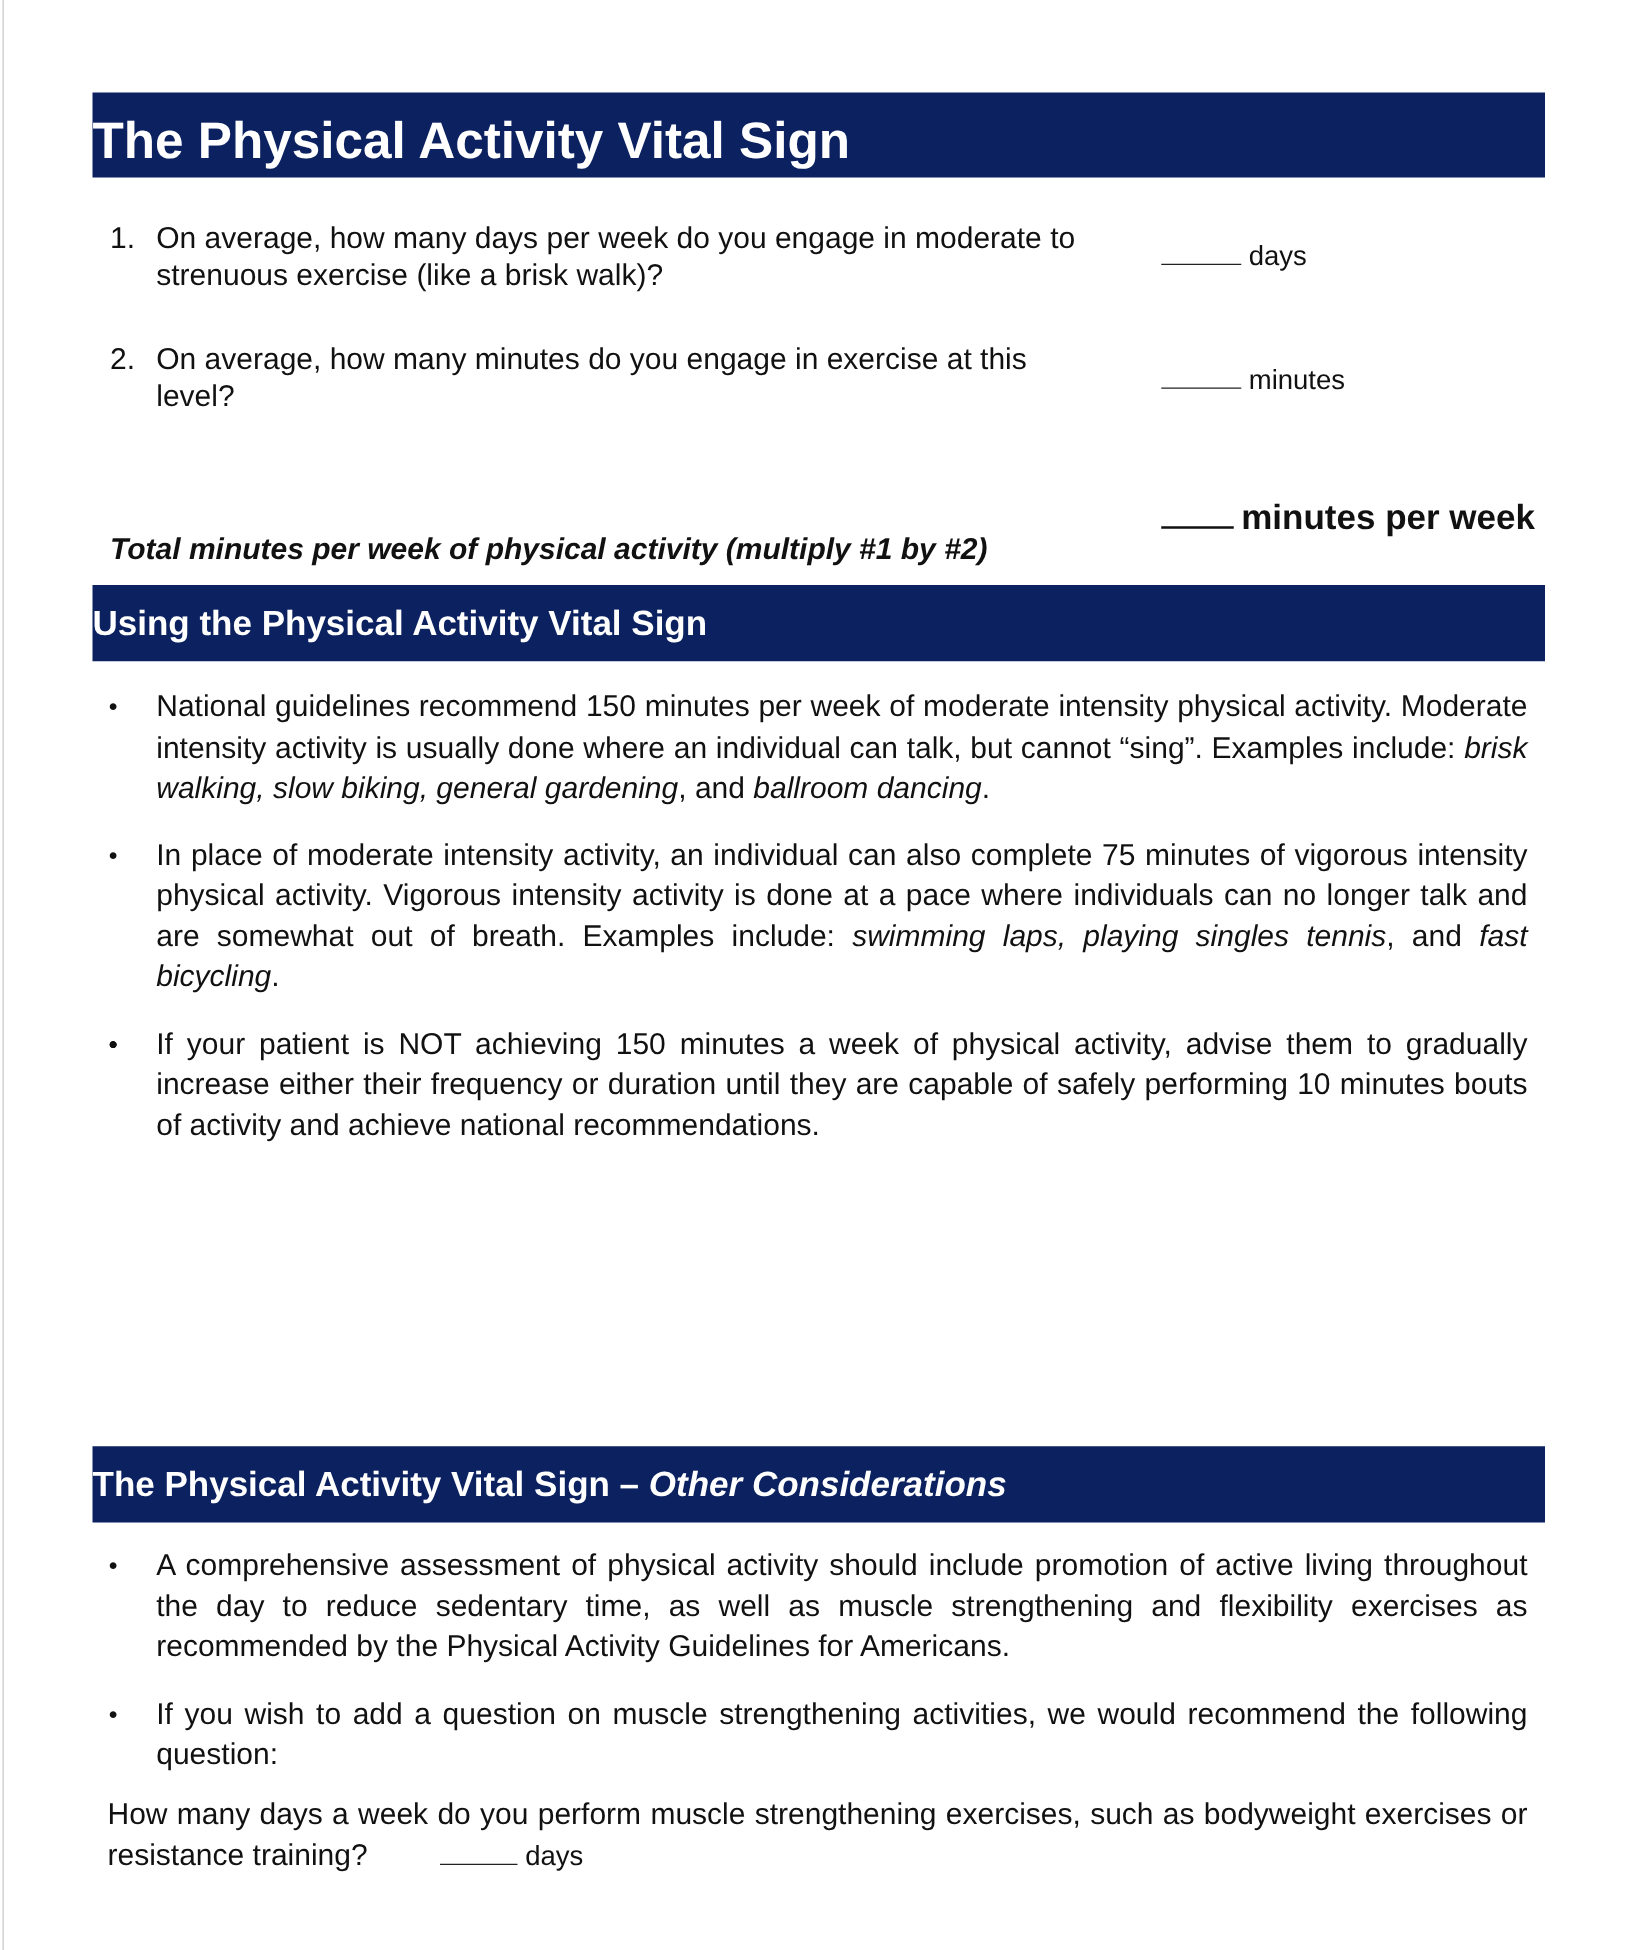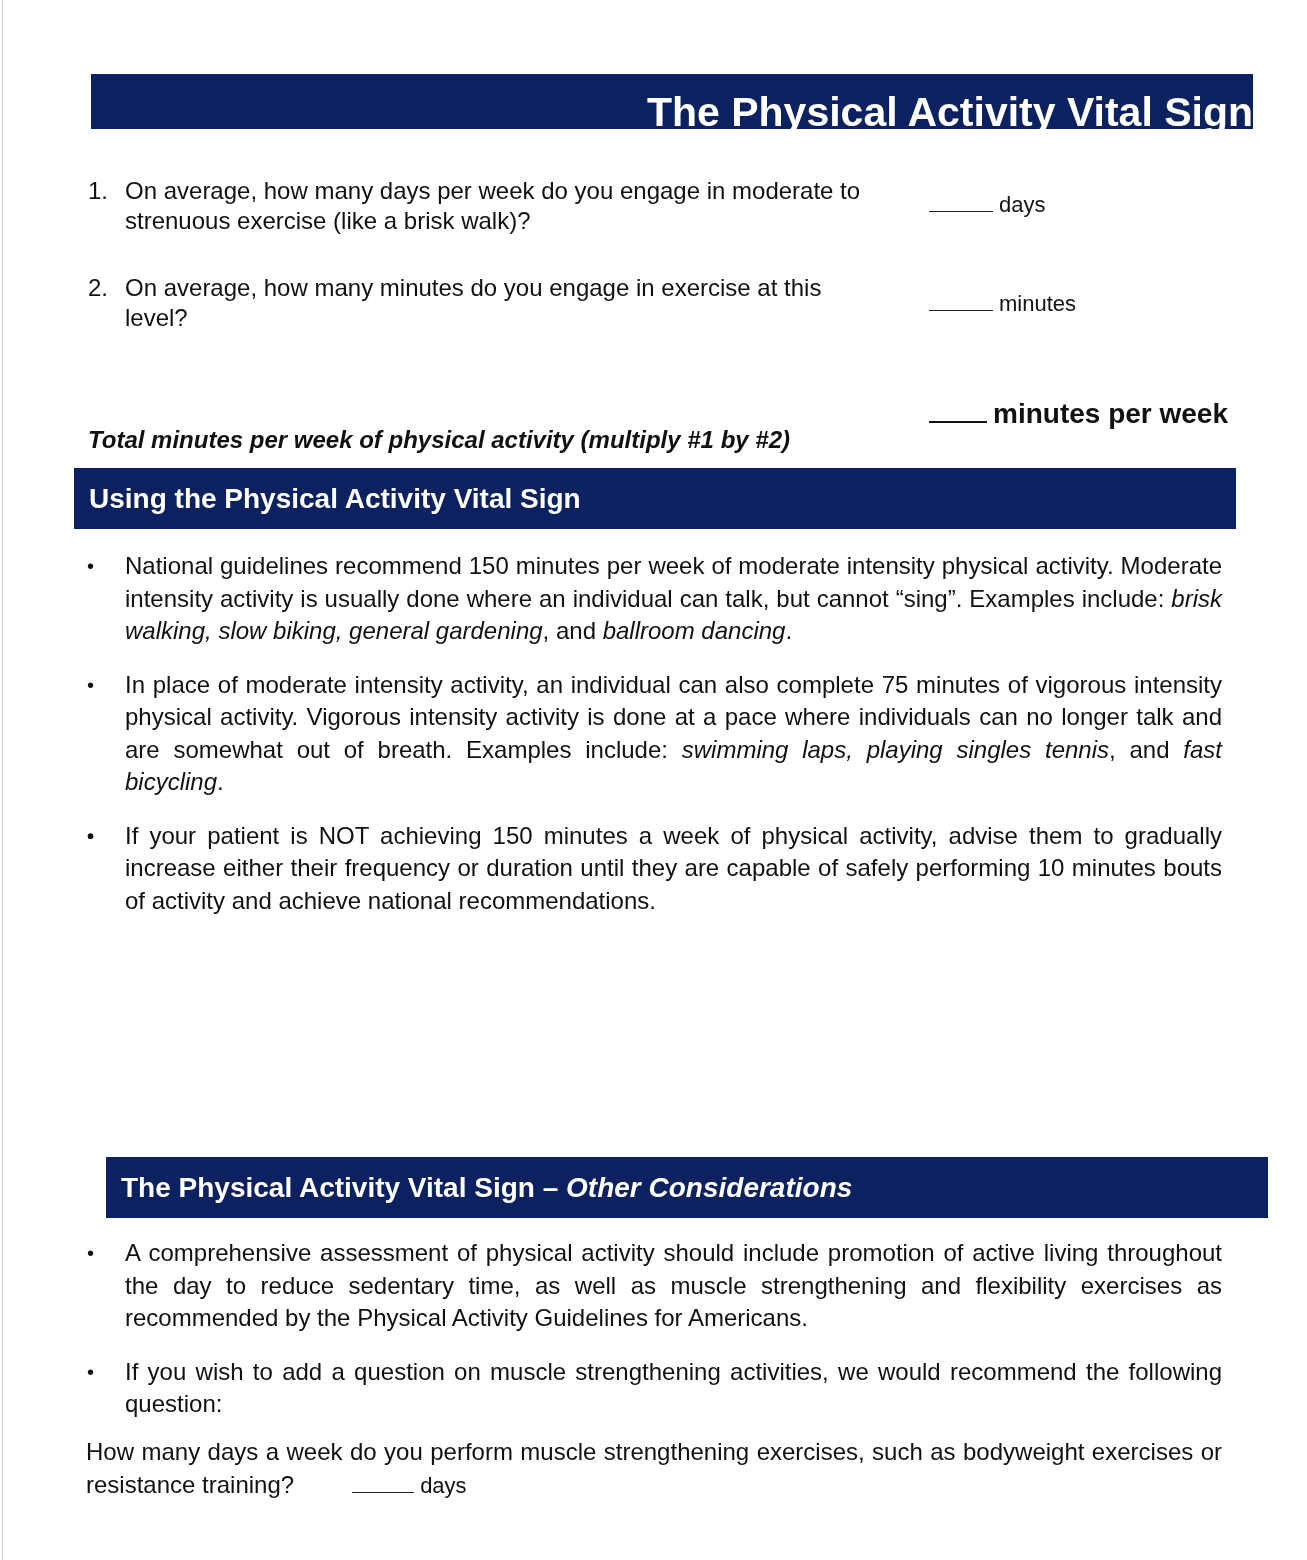--- a/index.html
+++ b/index.html
@@ -5,24 +5,24 @@
   html, body { margin: 0; padding: 0; background: #ffffff; }
   body {
     width: 1307px; height: 1560px; position: relative; overflow: hidden;
     font-family: "Liberation Sans", sans-serif; color: #111;
   }
   .left-rule { position: absolute; left: 2px; top: 0; width: 1px; height: 1560px; background: #c8c8c8; }
   .bar {
     position: absolute; left: 74px; width: 1162px; background: #0b2160; color: #fff;
     font-weight: bold; box-sizing: border-box;
   }
-  .bar.main { top: 74px; height: 55px; text-align: right; font-size: 41px; line-height: 77px; margin-left: 17px; }
-  .bar.sec { height: 61px; font-size: 28px; line-height: 61px; padding-left: 15px; }
+  .bar.main { top: 74px; height: 68px; text-align: left; font-size: 41px; line-height: 77px; }
+  .bar.sec { height: 61px; font-size: 28px; line-height: 61px; }
   .bar.sec1 { top: 468px; }
-  .bar.sec2 { top: 1157px; margin-left: 32px; }
+  .bar.sec2 { top: 1157px; }
   .q { position: absolute; left: 88px; font-size: 24px; line-height: 30px; width: 800px; }
   .q .num { position: absolute; left: 0; top: 0; }
   .q .txt { display: block; margin-left: 37px; }
   .ans { position: absolute; left: 929px; font-size: 22px; white-space: nowrap; }
   .blank { display: inline-block; width: 64px; border-bottom: 1.5px solid #222; margin-right: 6px; vertical-align: baseline; height: 1px; }
   .total { position: absolute; left: 88px; top: 393px; font-size: 24px; font-weight: bold; font-style: italic; margin-top: 33px; }
   .ans.bold { font-weight: bold; font-size: 28px; }
   .ans.bold .blank { width: 58px; border-bottom: 2.5px solid #111; }
   ul.bullets { position: absolute; left: 74px; width: 1148px; margin: 0; padding: 0; list-style: none; }
   ul.bullets li { position: relative; padding-left: 51px; font-size: 24px; line-height: 32.5px; text-align: justify; margin-bottom: 21px; }

